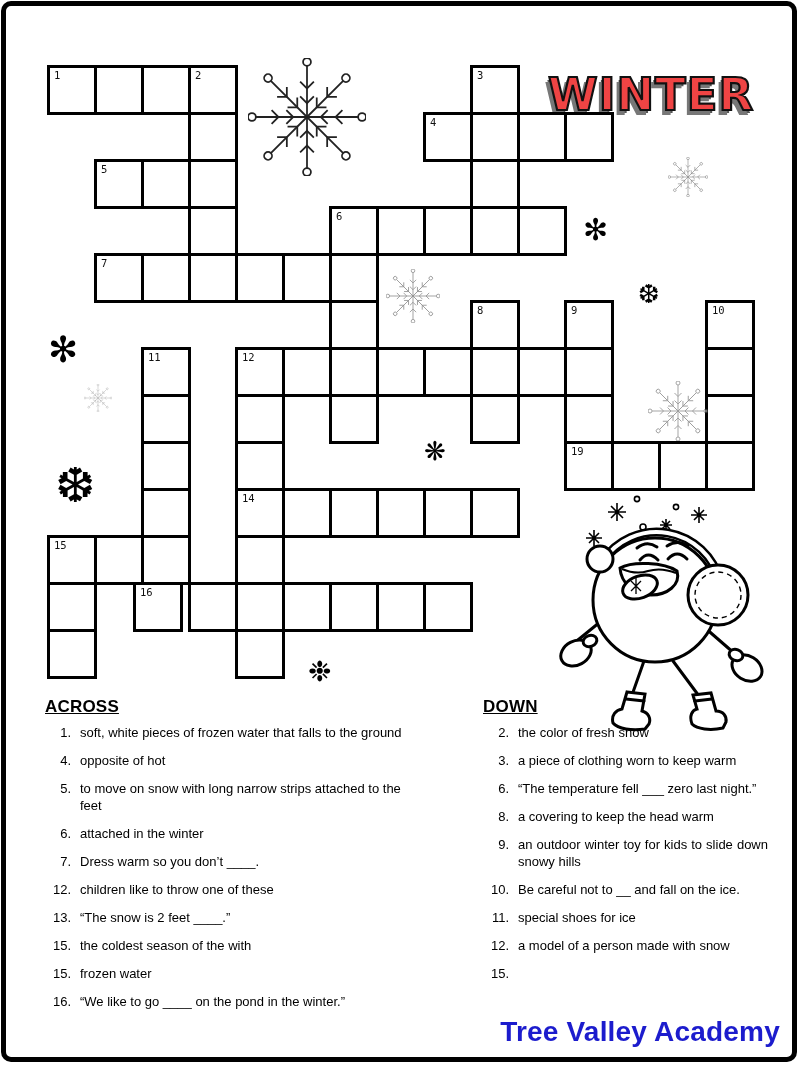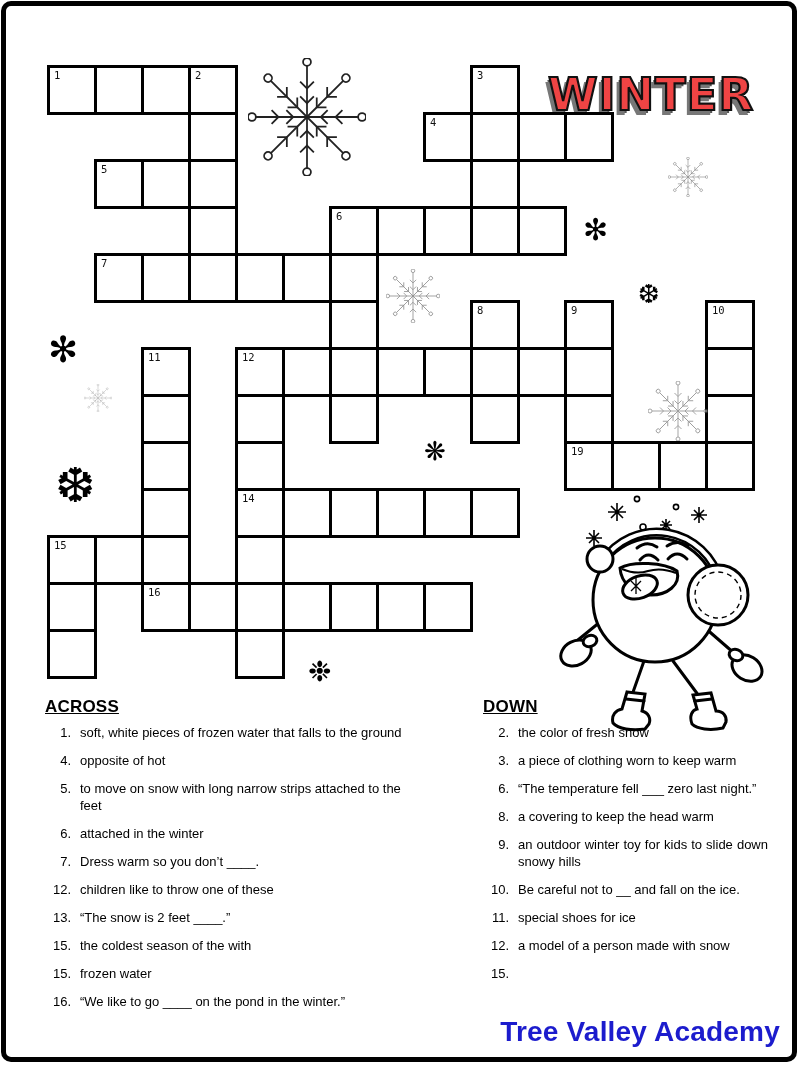--- a/index.html
+++ b/index.html
@@ -117,21 +117,21 @@
       <div class="cell" style="left: 658px; top: 282px;"></div>
       <div class="cell" style="left: 658px; top: 329px;"></div>
       <div class="cell" style="left: 658px; top: 376px;"></div>
       <div class="cell" style="left: 94px; top: 282px;">
         <span class="cellnum">11</span>
       </div>
       <div class="cell" style="left: 94px; top: 329px;"></div>
       <div class="cell" style="left: 94px; top: 376px;"></div>
       <div class="cell" style="left: 94px; top: 423px;"></div>
       <div class="cell" style="left: 94px; top: 470px;"></div>
-      <div class="cell" style="left: 94px; top: 517px;">
+      <div class="cell" style="left: 86px; top: 517px;">
         <span class="cellnum">16</span>
       </div>
       <div class="cell" style="left: 188px; top: 282px;">
         <span class="cellnum">12</span>
       </div>
       <div class="cell" style="left: 235px; top: 282px;"></div>
       <div class="cell" style="left: 329px; top: 282px;"></div>
       <div class="cell" style="left: 376px; top: 282px;"></div>
       <div class="cell" style="left: 470px; top: 282px;"></div>
       <div class="cell" style="left: 188px; top: 329px;"></div>

